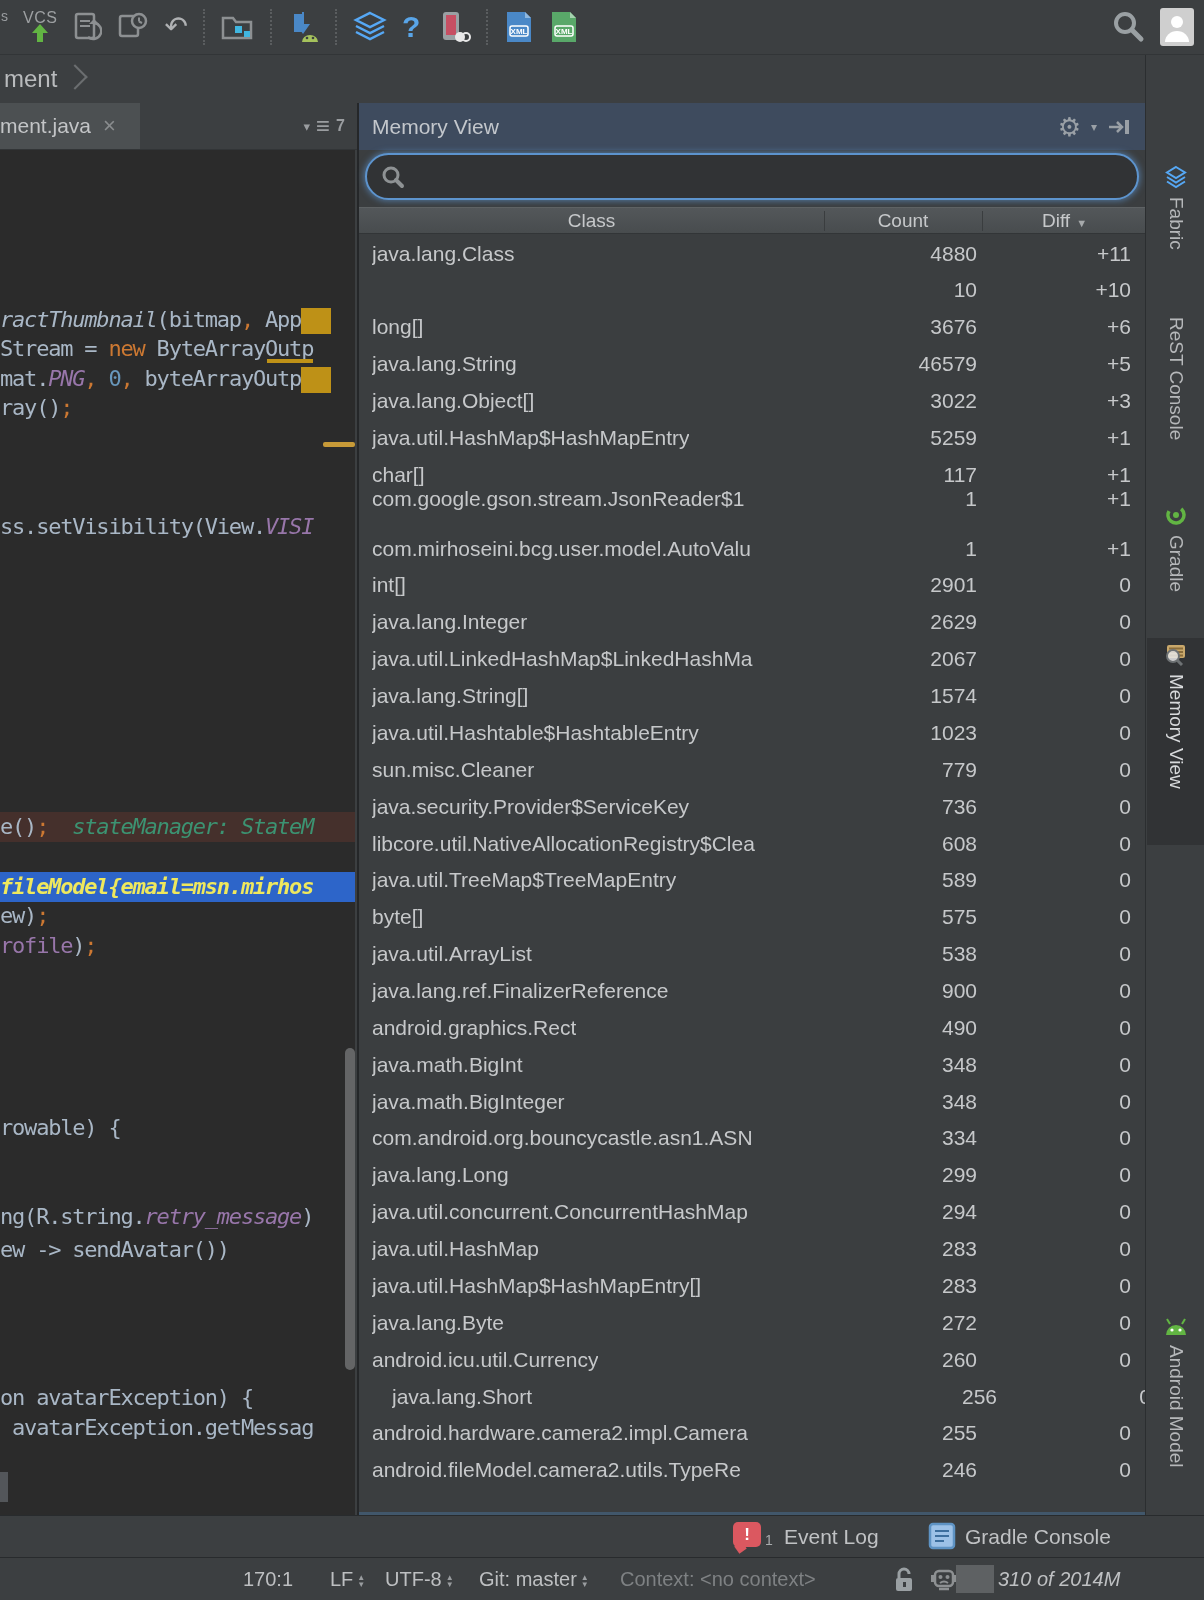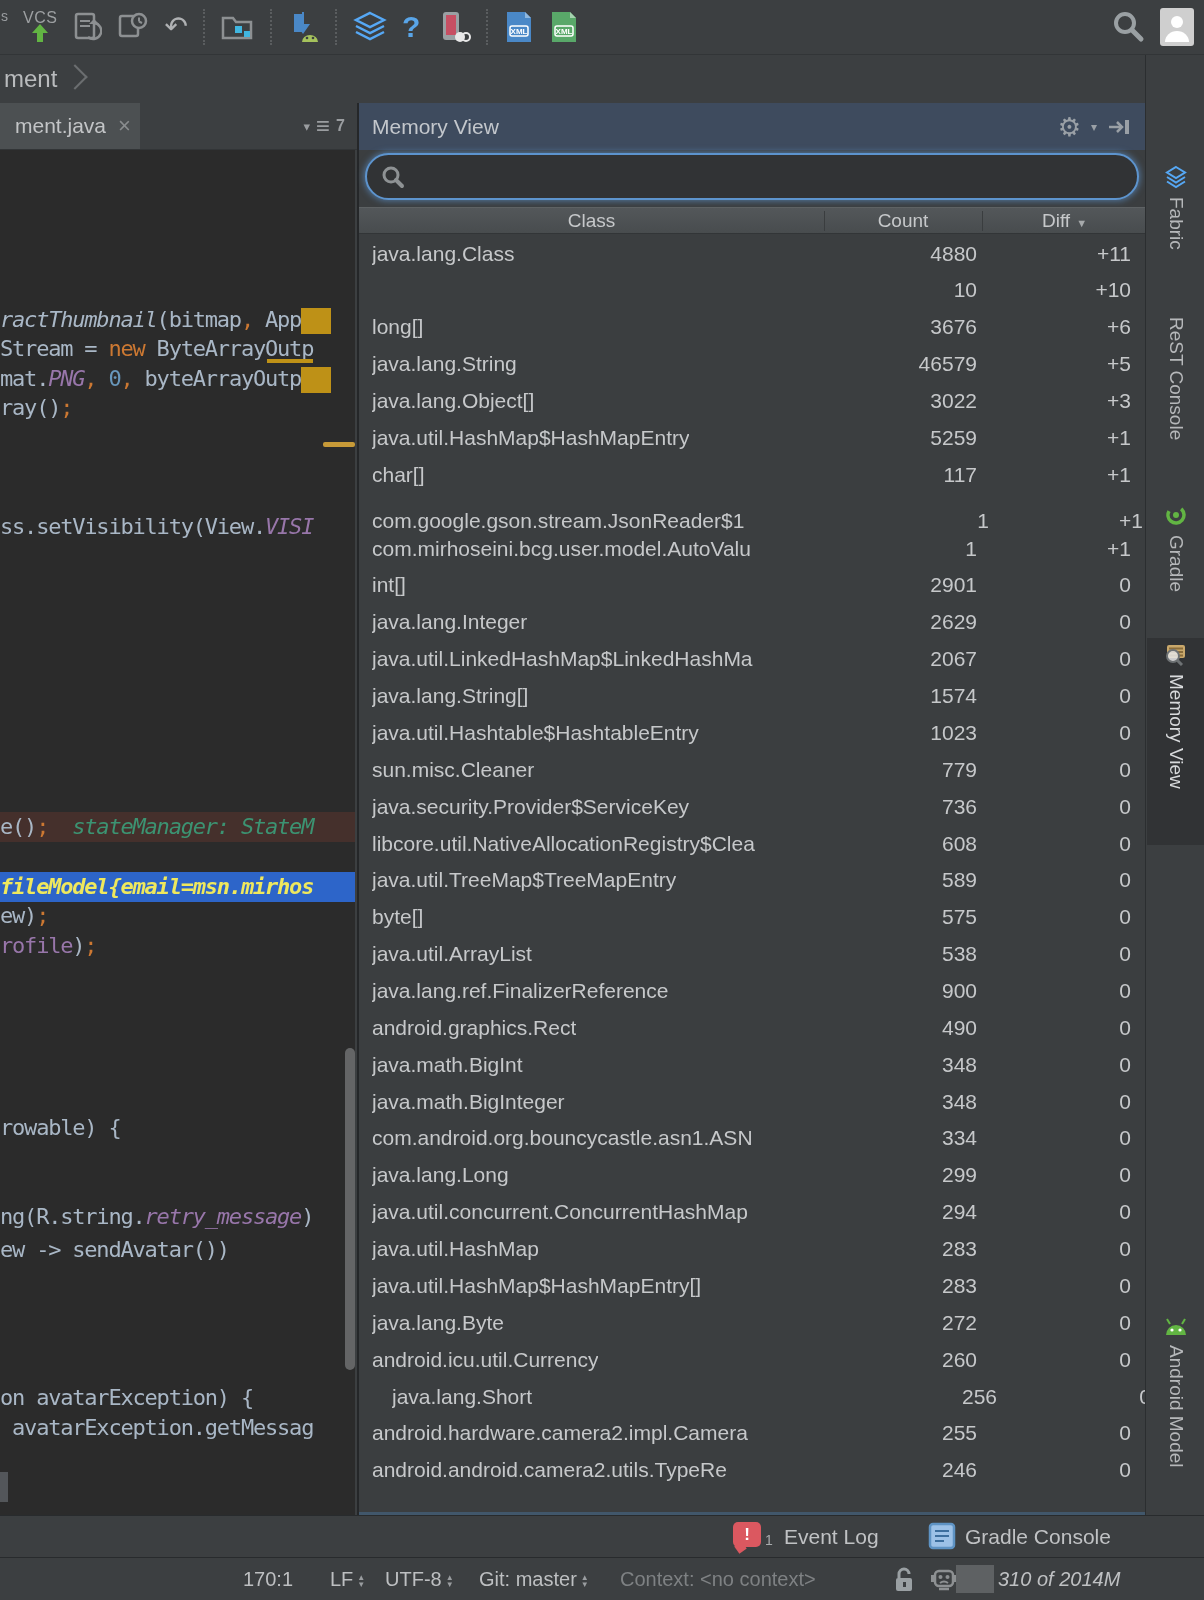--- a/index.html
+++ b/index.html
@@ -13,21 +13,21 @@
   .tb-trunc{color:#9a9da0;font-size:14px;margin-left:1px;align-self:flex-start;margin-top:8px;}
   .vcs-group{display:flex;flex-direction:column;align-items:center;line-height:11px;}
   .vcs-label{font-size:16px;color:#9DA0A2;letter-spacing:.5px;}
   
   #crumbbar{position:absolute;left:0;top:56px;width:1204px;height:47px;background:#3C3F41;}
   .crumb-text{position:absolute;left:4px;top:9px;font-size:24px;color:#B9BBBD;}
   .crumb-chevron{position:absolute;left:66px;top:12px;width:16px;height:16px;
                  border-top:2px solid #6b6e70;border-right:2px solid #6b6e70;transform:rotate(45deg);}
   
   #tabbar{position:absolute;left:0;top:103px;width:357px;height:47px;background:#3C3F41;border-bottom:1px solid #323537;box-sizing:border-box;}
-  .etab{position:absolute;left:0;top:0;width:140px;height:46px;background:#4C5052;display:flex;align-items:center;padding-left:15px;box-sizing:border-box;}
+  .etab{position:absolute;left:0;top:0;width:140px;height:46px;background:#4C5052;display:flex;align-items:center;padding-left:0;box-sizing:border-box;}
   .etab-label{font-size:21px;color:#C3C5C7;}
   .etab-close{margin-left:12px;color:#8a8d8f;font-size:22px;line-height:20px;}
   .tabbar-controls{position:absolute;right:12px;top:0;height:46px;display:flex;align-items:center;gap:6px;color:#9a9da0;}
   .tb-dd{font-size:13px;} .tb-ham{font-size:24px;} .tb-count{font-size:16px;font-weight:bold;}
   
   #editor{position:absolute;left:0;top:150px;width:355px;height:1365px;background:#2B2B2B;overflow:hidden;}
   .code-line{position:absolute;left:0;width:360px;height:30px;line-height:30px;white-space:pre;
              font-family:"DejaVu Sans Mono",monospace;font-size:22px;letter-spacing:-1.2px;}
   .bg-maroon{background:#45302C;}
   .bg-sel{background:#2D65C9;}
@@ -289,21 +289,21 @@
         <div class="mv-row" style="top: 184.95px;">
           <span class="mv-cell-class">java.util.HashMap$HashMapEntry</span>
           <span class="mv-cell-count">5259</span>
           <span class="mv-cell-diff">+1</span>
         </div>
         <div class="mv-row" style="top: 221.82px;">
           <span class="mv-cell-class">char[]</span>
           <span class="mv-cell-count">117</span>
           <span class="mv-cell-diff">+1</span>
         </div>
-        <div class="mv-row" style="top: 268px; padding-left: 12px;">
+        <div class="mv-row" style="top: 246px;">
           <span class="mv-cell-class">com.google.gson.stream.JsonReader$1</span>
           <span class="mv-cell-count">1</span>
           <span class="mv-cell-diff">+1</span>
         </div>
         <div class="mv-row" style="top: 295.56px;">
           <span class="mv-cell-class">com.mirhoseini.bcg.user.model.AutoValu</span>
           <span class="mv-cell-count">1</span>
           <span class="mv-cell-diff">+1</span>
         </div>
         <div class="mv-row" style="top: 332.43px;">
@@ -420,21 +420,21 @@
           <span class="mv-cell-class">java.lang.Short</span>
           <span class="mv-cell-count">256</span>
           <span class="mv-cell-diff">0</span>
         </div>
         <div class="mv-row" style="top: 1180.44px;">
           <span class="mv-cell-class">android.hardware.camera2.impl.Camera</span>
           <span class="mv-cell-count">255</span>
           <span class="mv-cell-diff">0</span>
         </div>
         <div class="mv-row" style="top: 1217.31px;">
-          <span class="mv-cell-class">android.android.camera2.utils.TypeRe</span>
+          <span class="mv-cell-class">android.fileModel.camera2.utils.TypeRe</span>
           <span class="mv-cell-count">246</span>
           <span class="mv-cell-diff">0</span>
         </div>
       </div>
     <div class="mv-bottom-edge"></div>
   </div>
 
   <div id="sidebar">
       <div class="side-tab" style="top: 106px; height: 146px;">
         <span class="tab-icon">

